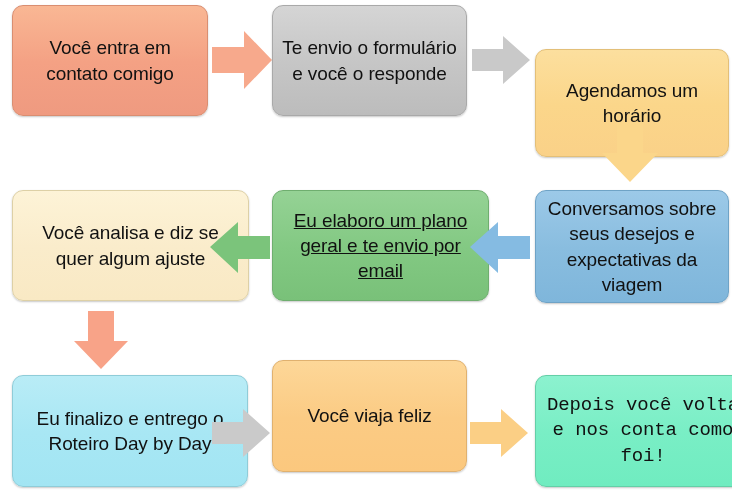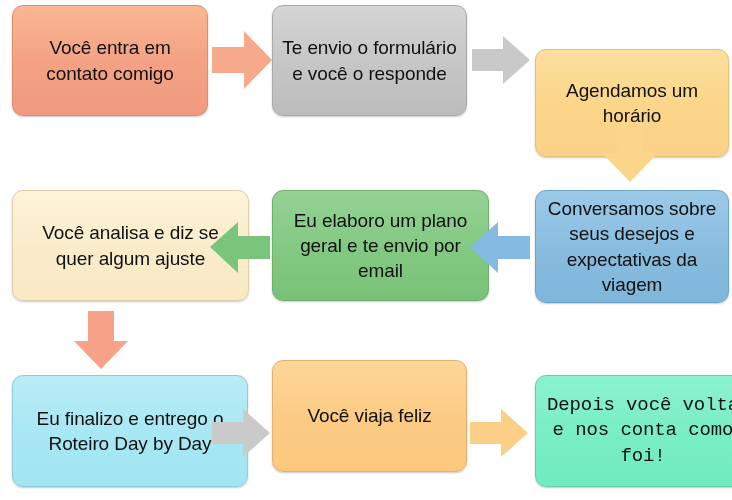--- a/index.html
+++ b/index.html
@@ -62,20 +62,21 @@
   
   .n-analisa {
     left: 12px; top: 190px; width: 237px; height: 111px;
     background: linear-gradient(180deg, #fdf3d7 0%, #faeccb 52%, #f9e9c4 100%);
     border-color: #ddd0a6;
   }
   .n-plano {
     left: 272px; top: 190px; width: 217px; height: 111px;
     background: linear-gradient(180deg, #95d295 0%, #83c983 52%, #79c179 100%);
     border-color: #6fae6f;
+    text-decoration: underline;
   }
   .n-conversamos {
     left: 535px; top: 190px; width: 194px; height: 113px;
     background: linear-gradient(180deg, #9cc9e8 0%, #89bddf 52%, #7fb6db 100%);
     border-color: #6fa3c6;
   }
 
   
   .n-finalizo {
     left: 12px; top: 375px; width: 236px; height: 112px;

